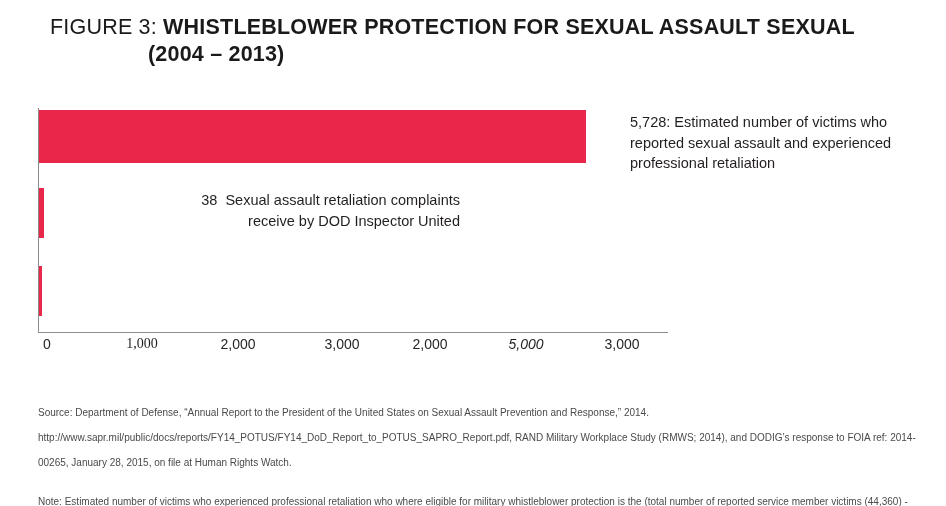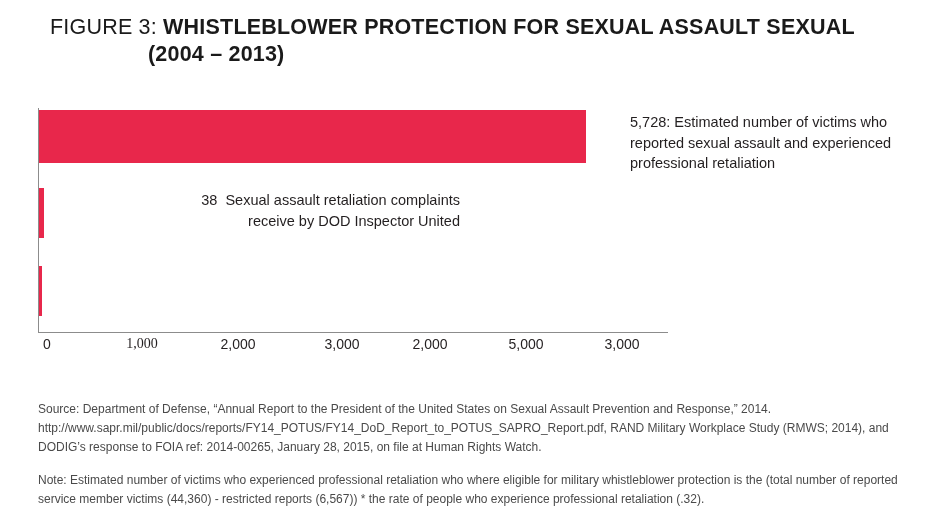--- a/index.html
+++ b/index.html
@@ -146,22 +146,22 @@
 
   
   .notes {
     position: absolute;
     left: 38px;
     top: 400px;
     width: 880px;
     color: #4a4a4a;
   }
   .note {
-    font-size: 12px;
-    line-height: 19px;
+    font-size: 10px;
+    line-height: 25px;
     margin-bottom: 14px;
   }
 </style>
 </head>
 <body>
 
 <div class="page">
 
   <div class="title-block">
     <div class="title-line title-line1"><span class="fig">FIGURE 3: </span><span>WHISTLEBLOWER PROTECTION FOR SEXUAL ASSAULT SEXUAL</span></div>
@@ -189,21 +189,21 @@
       <span class="ind">receive by DOD Inspector United</span>
     </div>
 
 
     <div class="xaxis">
       <span class="tick" style="left:9px;">0</span>
       <span class="tick" style="left:104px;font-family:Liberation Serif, serif;">1,000</span>
       <span class="tick" style="left:200px;">2,000</span>
       <span class="tick" style="left:304px;">3,000</span>
       <span class="tick" style="left:392px;">2,000</span>
-      <span class="tick" style="left:488px;">5,000</span>
+      <span class="tick" style="left:488px;font-style:italic;">5,000</span>
       <span class="tick" style="left:584px;">3,000</span>
     </div>
   </div>
 
   <div class="notes">
     <div class="note">Source: Department of Defense, “Annual Report to the President of the United States on Sexual Assault Prevention and Response,” 2014. http://www.sapr.mil/public/docs/reports/FY14_POTUS/FY14_DoD_Report_to_POTUS_SAPRO_Report.pdf, RAND Military Workplace Study (RMWS; 2014), and DODIG’s response to FOIA ref: 2014-00265, January 28, 2015, on file at Human Rights Watch.</div>
     <div class="note">Note: Estimated number of victims who experienced professional retaliation who where eligible for military whistleblower protection is the (total number of reported service member victims (44,360) - restricted reports (6,567)) * the rate of people who experience professional retaliation (.32).</div>
   </div>
 
 </div>

